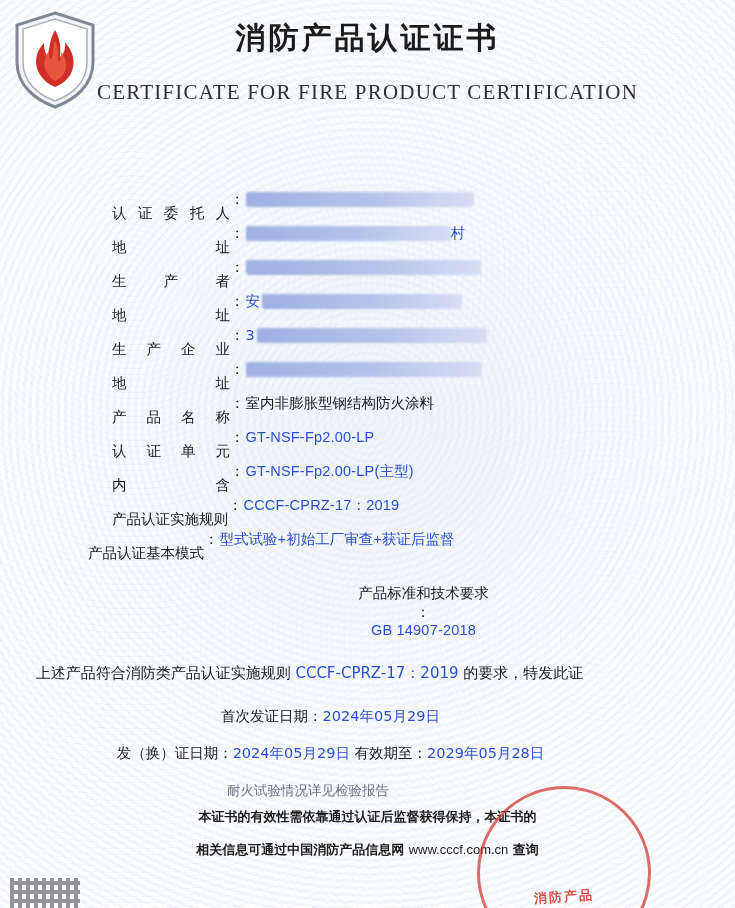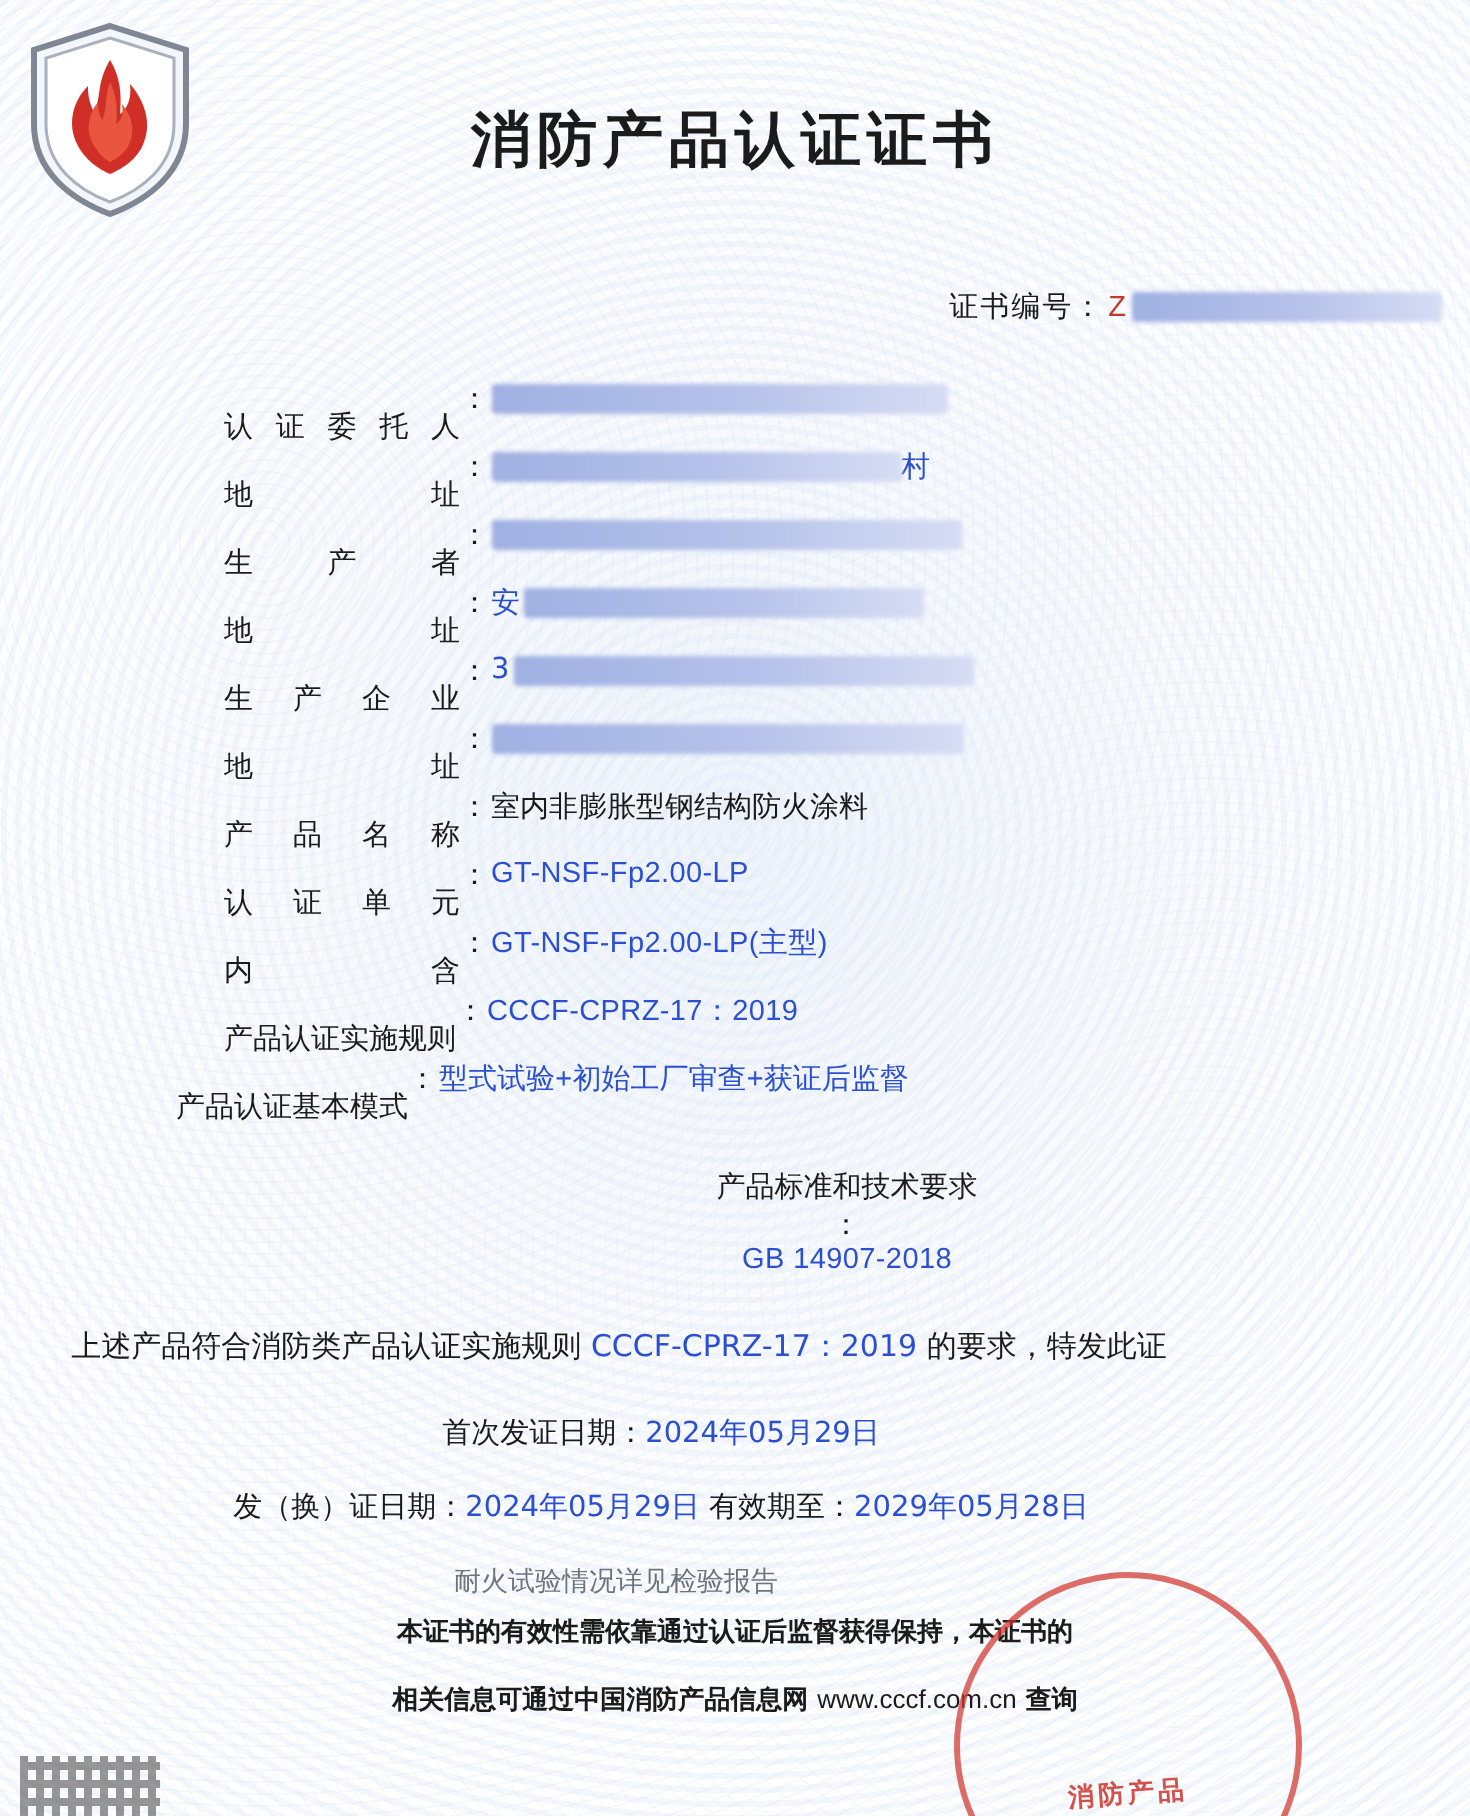--- a/index.html
+++ b/index.html
@@ -40,21 +40,21 @@
     position: absolute;
     left: 12px;
     top: 10px;
     width: 86px;
     height: 100px;
   }
 
   
   .title-cn {
     position: absolute;
-    top: 50px;
+    top: 18px;
     left: 0;
     width: 735px;
     text-align: center;
     font-family: "DejaVu Sans", sans-serif;
     font-size: 30px;
     font-weight: bold;
     letter-spacing: 3px;
     color: #1b1b1b;
   }
   .title-en {
@@ -260,26 +260,22 @@
   <div class="emblem">
     <svg width="86" height="100" viewBox="0 0 86 100">
       <path d="M43 3 L81 15 L81 52 C81 76 62 90 43 97 C24 90 5 76 5 52 L5 15 Z" fill="#f3f6fb" stroke="#7f8794" stroke-width="3"></path>
       <path d="M43 9 L75 19 L75 52 C75 73 59 85 43 91 C27 85 11 73 11 52 L11 19 Z" fill="#ffffff" stroke="#aab1bd" stroke-width="1.5"></path>
       <path d="M43 20 C36 32 39 38 35 46 C32 40 32 36 32 33 C24 41 22 52 26 61 C30 70 38 75 43 77 C48 75 57 70 60 61 C64 51 60 40 53 32 C54 40 51 45 48 47 C49 37 48 28 43 20 Z" fill="#cf2f26"></path>
       <path d="M43 31 C40 39 42 44 39 50 C37 46 37 43 37 41 C32 47 31 55 34 61 C37 67 41 70 43 71 C45 70 51 67 53 61 C56 54 53 47 49 42 C50 48 48 51 46 52 C47 44 46 37 43 31 Z" fill="#e8563f"></path>
     </svg>
   </div>
 
   <div class="title-cn">消防产品认证证书</div>
-
-  <div class="certno-row">
-    <span class="certno-label">证书编号：</span>
-    <span class="certno-val">Z</span>
-    <span class="redact blue" style="width:155px;margin-left:3px;"></span>
-  </div>
+  <div class="title-en">CERTIFICATE FOR FIRE PRODUCT CERTIFICATION</div>
+
 
   <div class="fields">
 
     <div class="row">
       <span class="lab">认证委托人</span>
       <span class="colon">：</span>
       <span class="redact blue r1"></span>
     </div>
 
     <div class="row">

